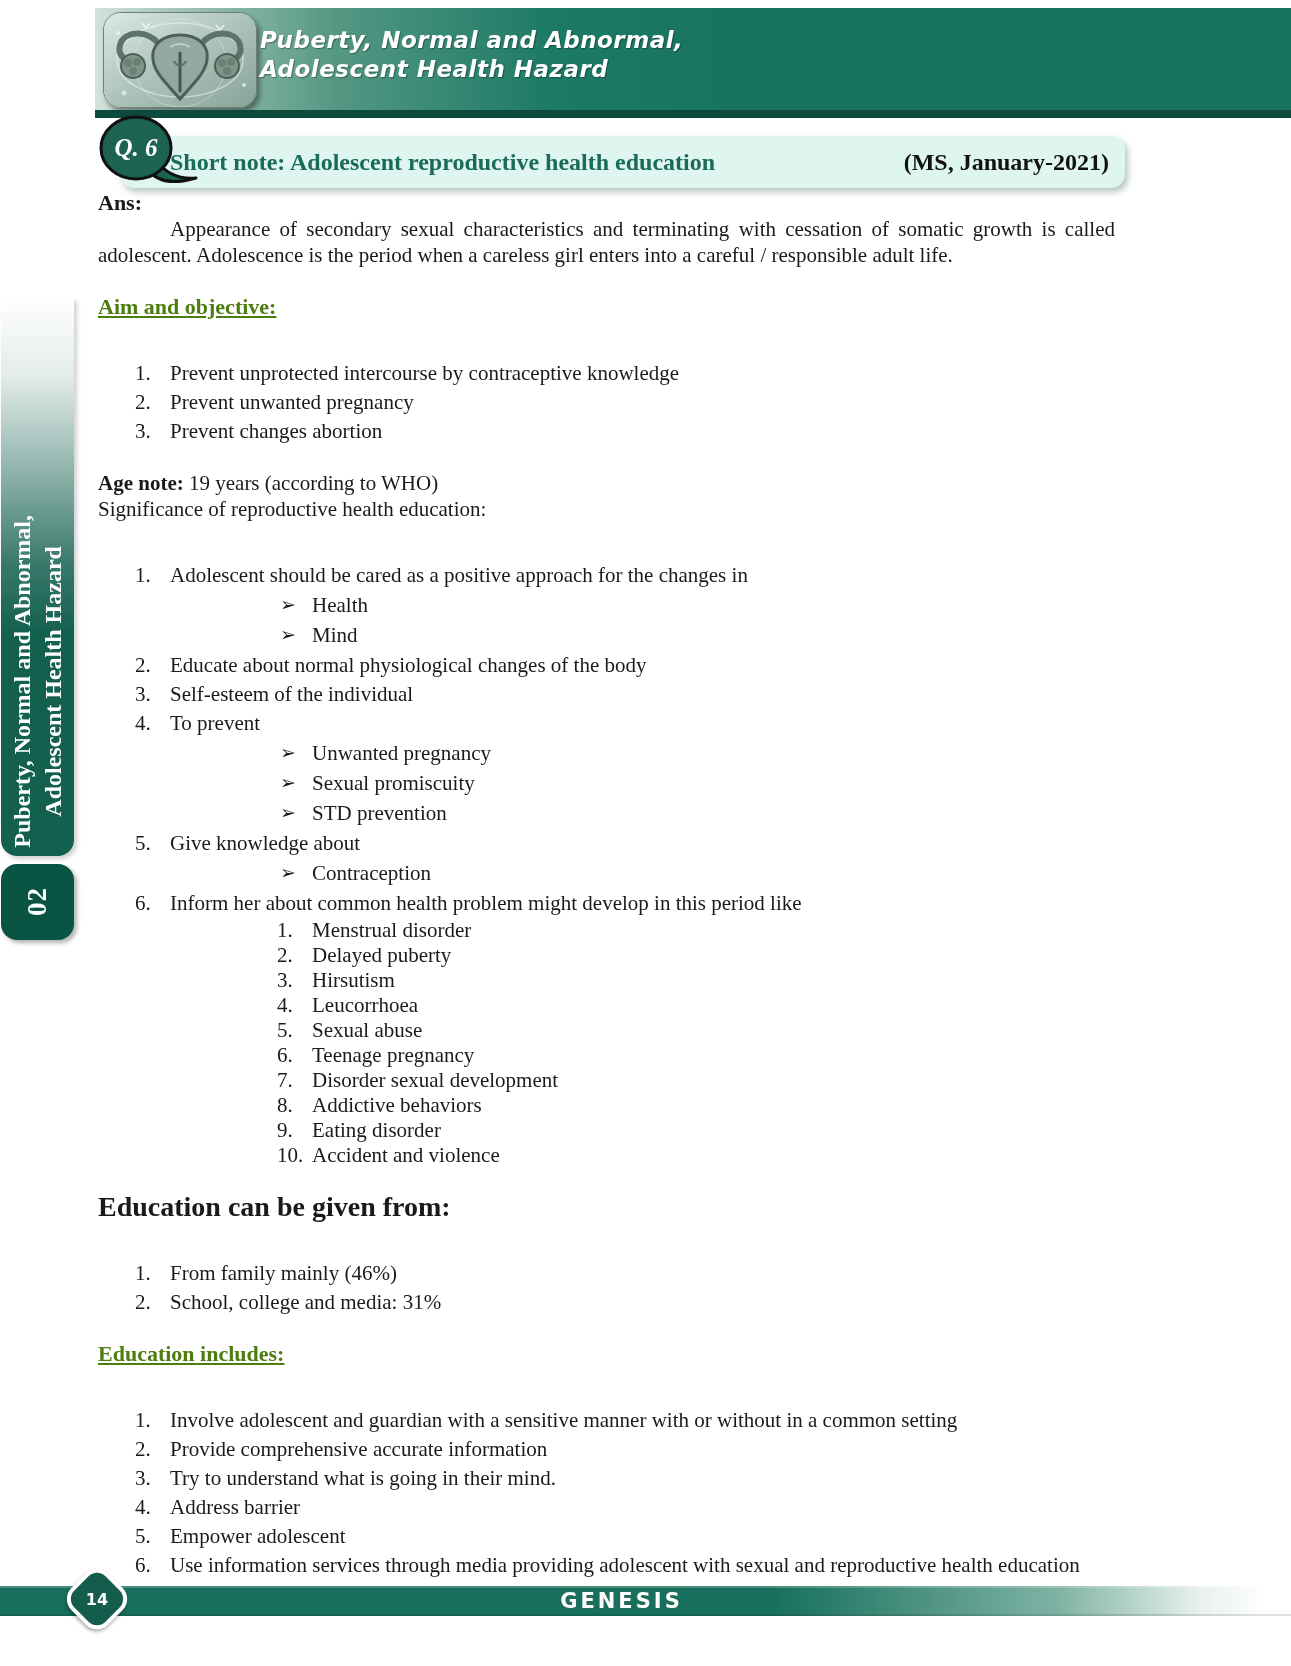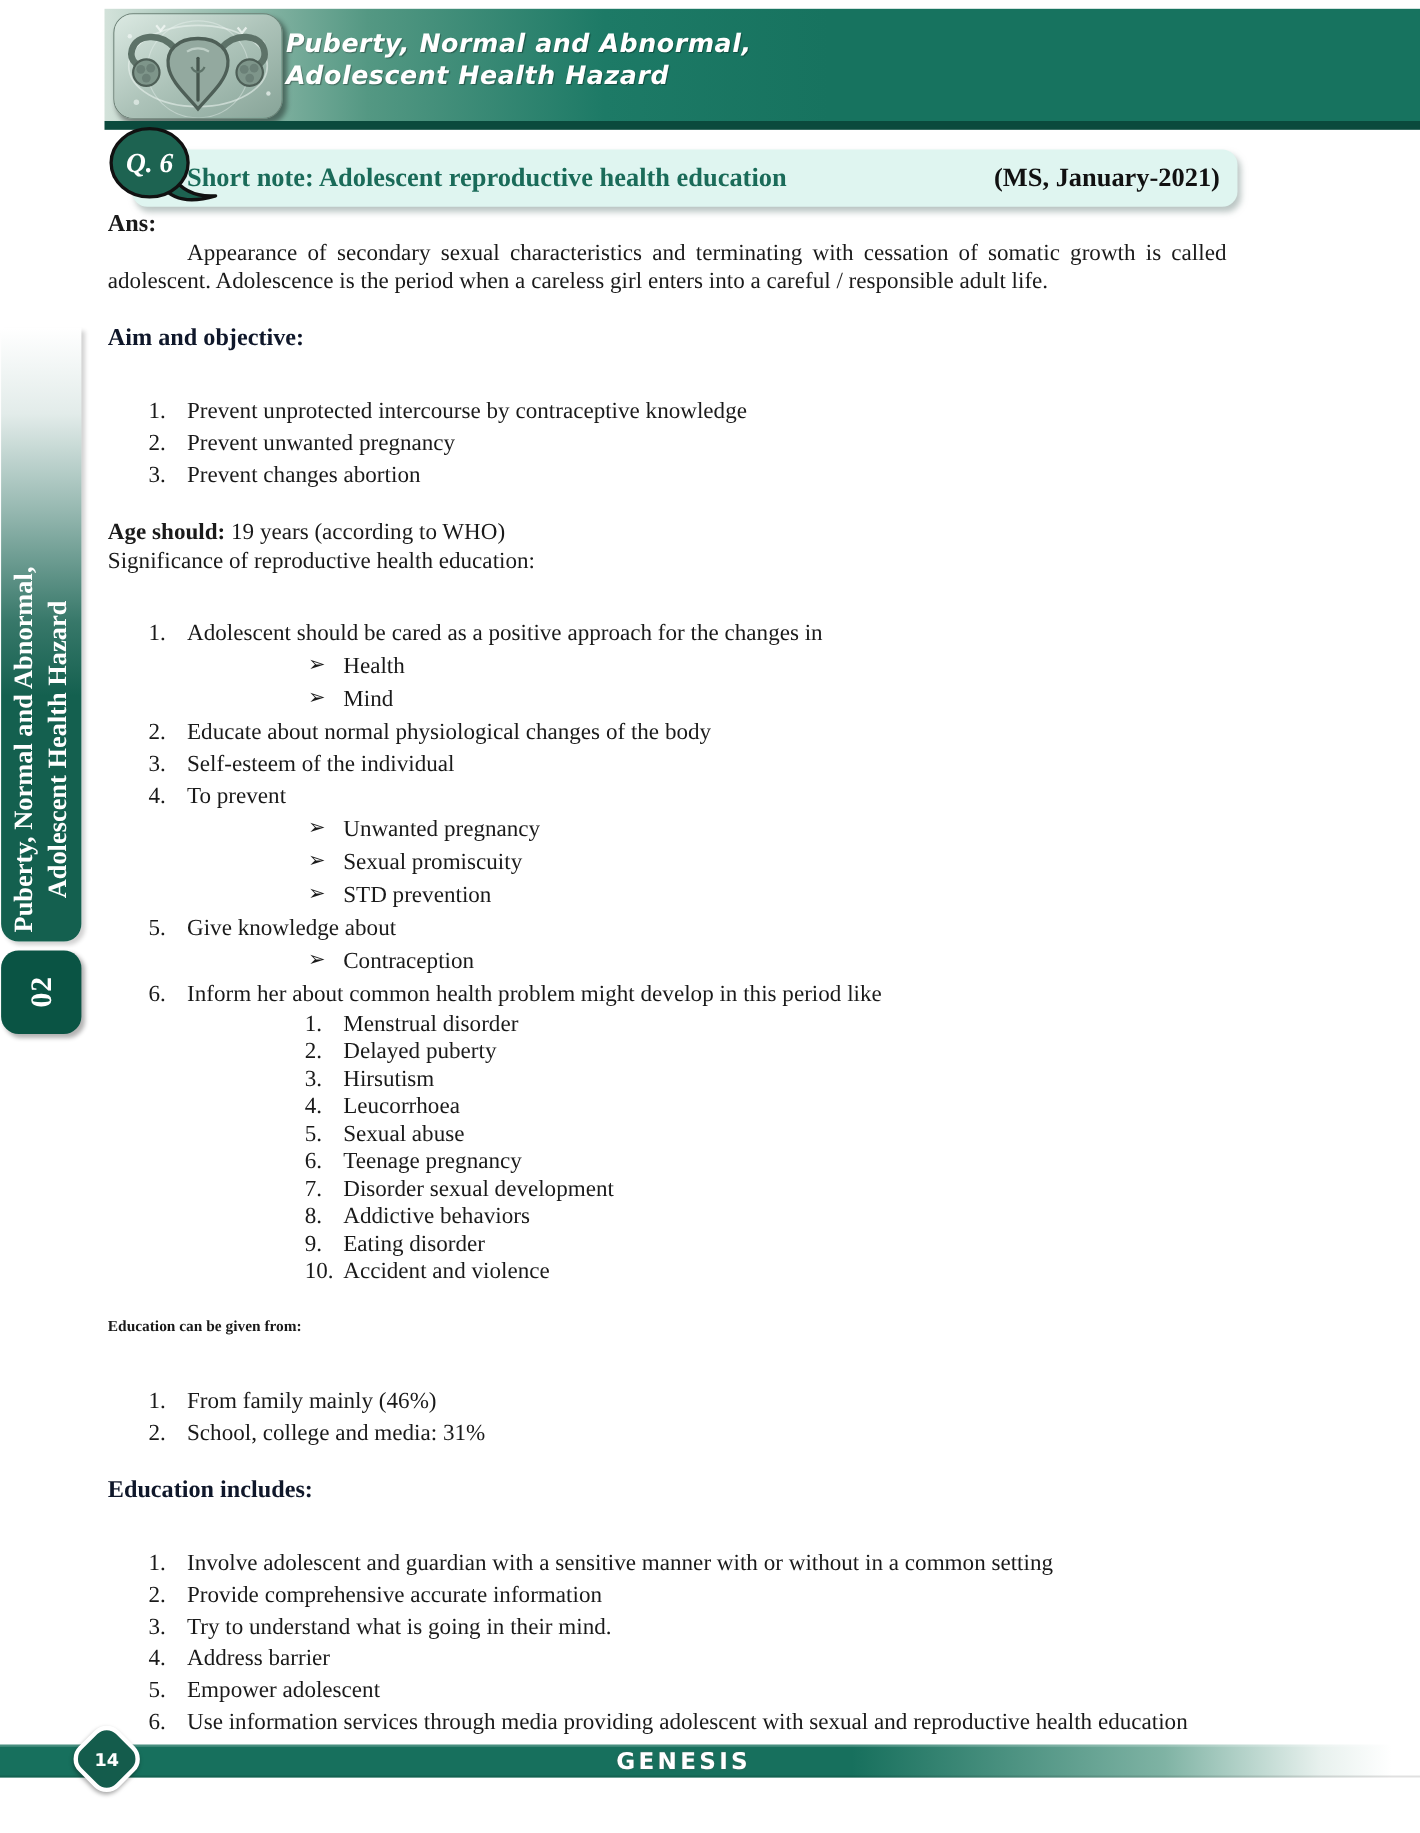--- a/index.html
+++ b/index.html
@@ -37,22 +37,22 @@
   .qbox-source{
     position:absolute;right:16px;top:0;height:52px;line-height:52px;
     color:#111111;font-weight:bold;font-size:24px;text-align:right;
   }
   .qbadge{position:absolute;left:98px;top:114px;width:112px;height:76px;}
   
   .content{position:absolute;left:98px;top:190px;width:1017px;font-size:21px;line-height:26px;}
   .bold{font-weight:bold;}
   .ans{font-weight:bold;font-size:22px;}
   .intro{margin:0;text-align:justify;text-indent:72px;}
-  .teal-head{color:#0f172a;font-weight:bold;font-size:22px;}
-  .black-head{font-weight:bold;font-size:14px;}
+  .teal-head{color:#4d7c0f;font-weight:bold;font-size:22px;text-decoration:underline;}
+  .black-head{font-weight:bold;font-size:28px;}
   .sec-gap{margin-top:26px;}
   ol{margin:4px 0 0 0;padding:0;list-style:none;}
   ol.num{counter-reset:n;margin-top:40px;}
   ol.num > li{position:relative;padding-left:72px;margin-bottom:3px;}
   ol.num > li::before{
     counter-increment:n;content:counter(n) ".";
     position:absolute;left:37px;top:0;
   }
   ol.arrows > li{position:relative;padding-left:142px;margin:4px 0;}
   ol.arrows > li .arrow-glyph{position:absolute;left:110px;top:0;font-size:19px;}
@@ -167,21 +167,21 @@
   <p class="intro">Appearance of secondary sexual characteristics and terminating with cessation of somatic growth is called adolescent. Adolescence is the period when a careless girl enters into a careful / responsible adult life.</p>
 
   <div class="teal-head sec-gap">Aim and objective:</div>
   <ol class="num">
     <li>Prevent unprotected intercourse by contraceptive knowledge</li>
     <li>Prevent unwanted pregnancy</li>
     <li>Prevent changes abortion</li>
   </ol>
 
   <div class="sec-gap">
-    <span class="bold">Age should:</span><span> 19 years (according to WHO)</span>
+    <span class="bold">Age note:</span><span> 19 years (according to WHO)</span>
   </div>
   <div>Significance of reproductive health education:</div>
 
   <ol class="num">
     <li>
       <span>Adolescent should be cared as a positive approach for the changes in</span>
       <ol class="arrows">
         <li><span class="arrow-glyph">➢</span><span>Health</span></li>
         <li><span class="arrow-glyph">➢</span><span>Mind</span></li>
       </ol>

